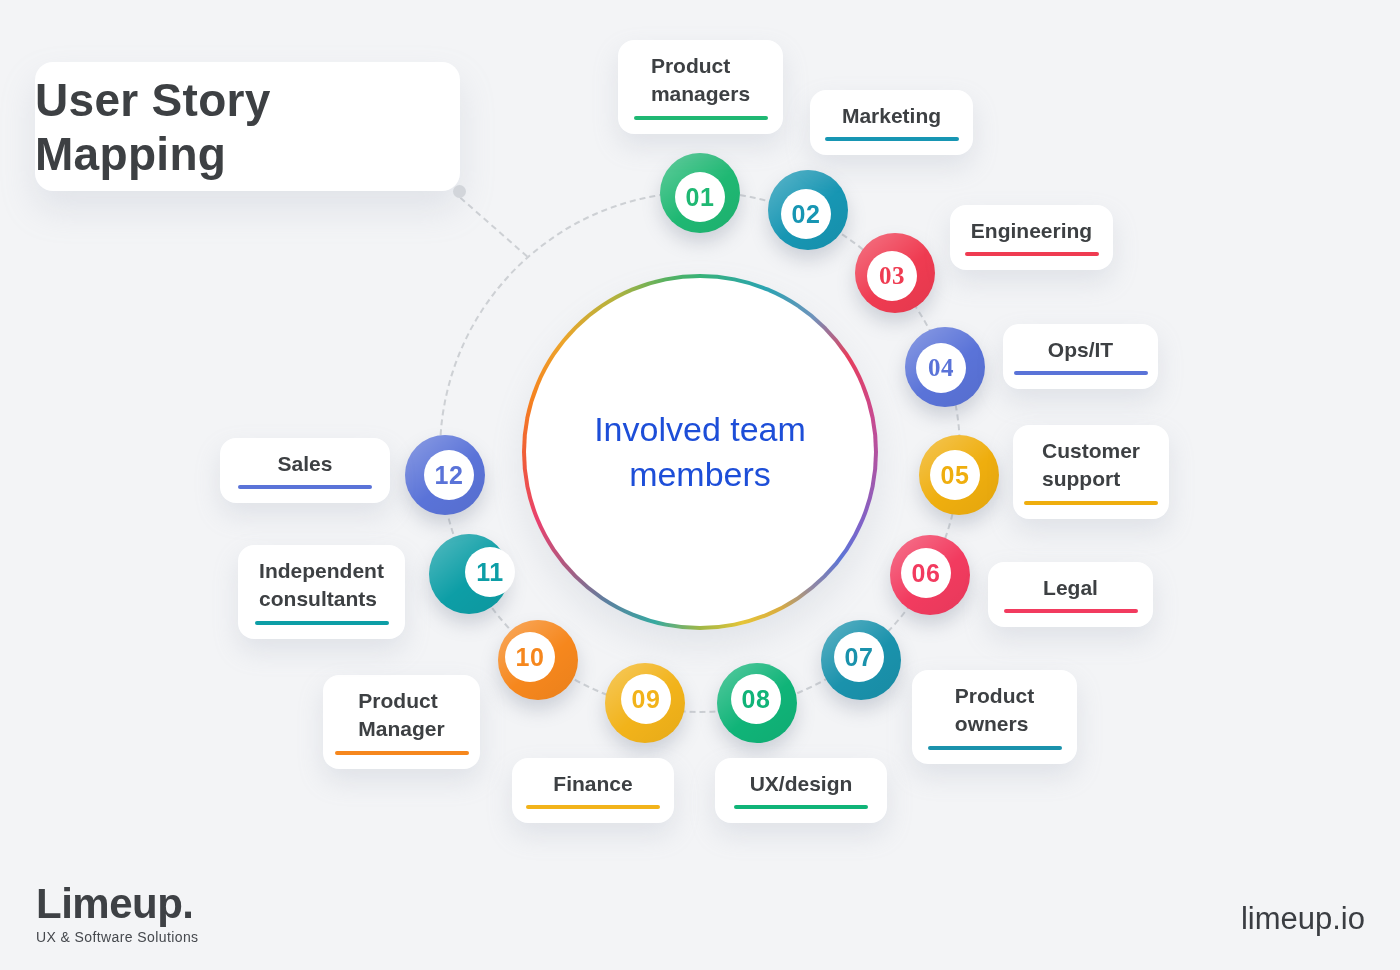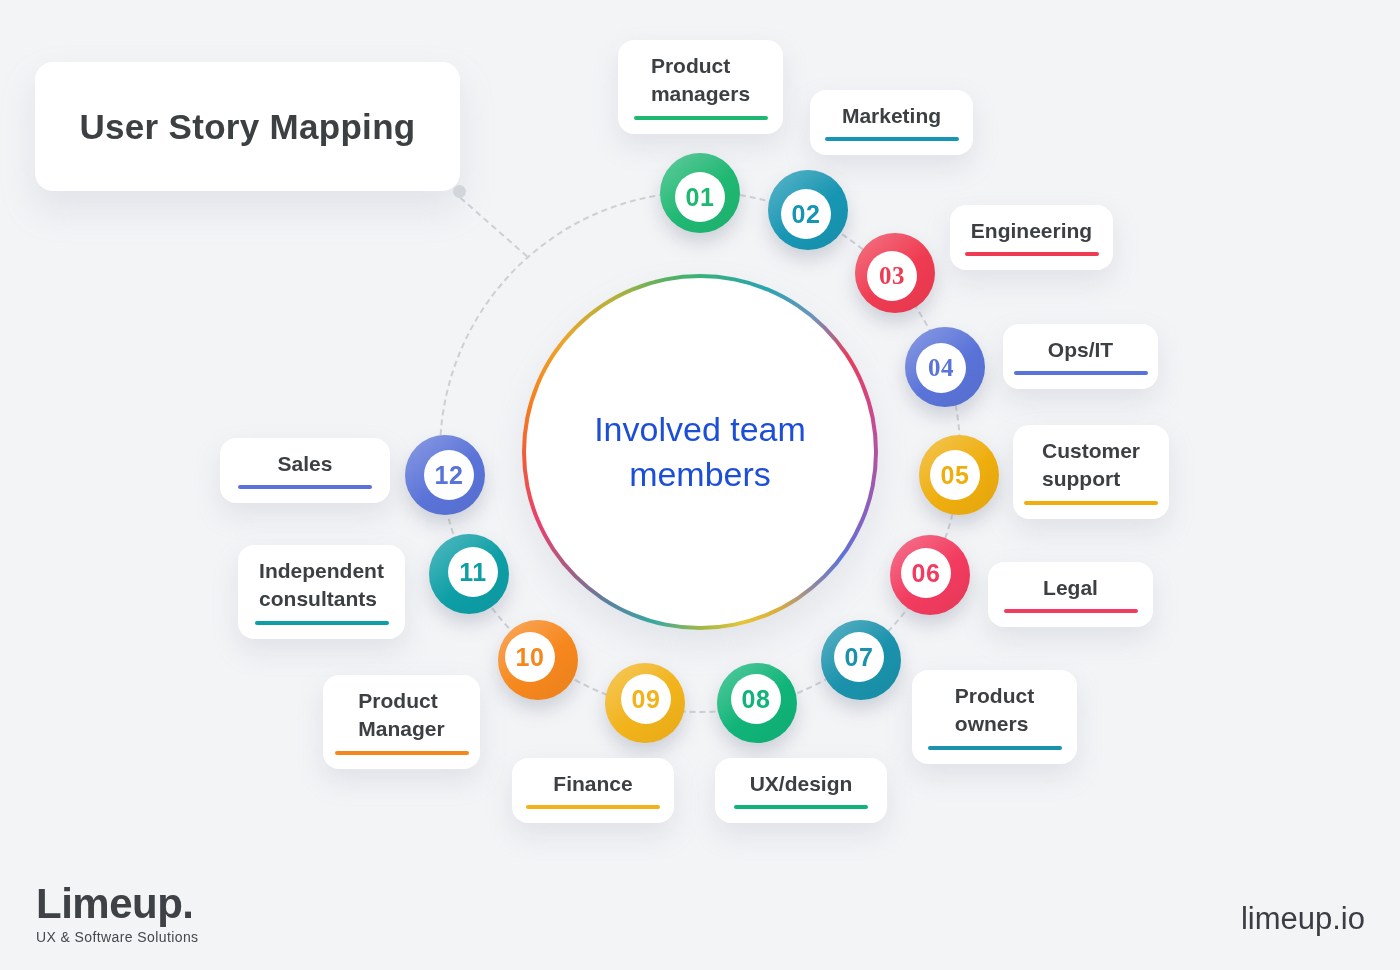--- a/index.html
+++ b/index.html
@@ -12,21 +12,21 @@
   .abs{position:absolute;}
 
   
   .title-card{
     left:35px;top:62px;width:425px;height:129px;
     background:#FFFFFF;border-radius:18px;z-index:5;
     box-shadow:0 18px 35px rgba(160,170,185,.22);
     display:flex;align-items:center;justify-content:center;
   }
   .title-card h1{
-    margin:0;font-size:35px;font-weight:700;color:#3D4043;letter-spacing:.3px;
+    margin:0;font-size:46px;font-weight:700;color:#3D4043;letter-spacing:.3px;
   }
 
   
   .connector-dot{
     left:453px;top:185px;width:13px;height:13px;border-radius:50%;
     background:#D2D5DA;z-index:5;
   }
   .connector-line{
     left:461px;top:197px;width:89px;height:0;
     border-top:2px dashed #CDD0D4;
@@ -203,21 +203,21 @@
       <div class="node-inner" style="left: 7px; top: 12px;">
         <span style="color: rgb(246, 135, 29);">10</span>
       </div>
     </div>
     <div class="label-card" style="left: 323px; top: 675px; width: 157px;">
       <span class="label-text">Product
 Manager</span>
       <span class="underline" style="background: rgb(246, 135, 29);"></span>
     </div>
     <div class="node" style="left: 429px; top: 534px; background: rgb(13, 158, 166);">
-      <div class="node-inner" style="left: 19px; top: 13px;">
+      <div class="node-inner" style="left: 36px; top: 13px;">
         <span style="color: rgb(13, 158, 166);">11</span>
       </div>
     </div>
     <div class="label-card" style="left: 238px; top: 545px; width: 167px;">
       <span class="label-text">Independent
 consultants</span>
       <span class="underline" style="background: rgb(13, 158, 166);"></span>
     </div>
     <div class="node" style="left: 405px; top: 435px; background: rgb(90, 115, 216);">
       <div class="node-inner" style="left: 19px; top: 15px;">

